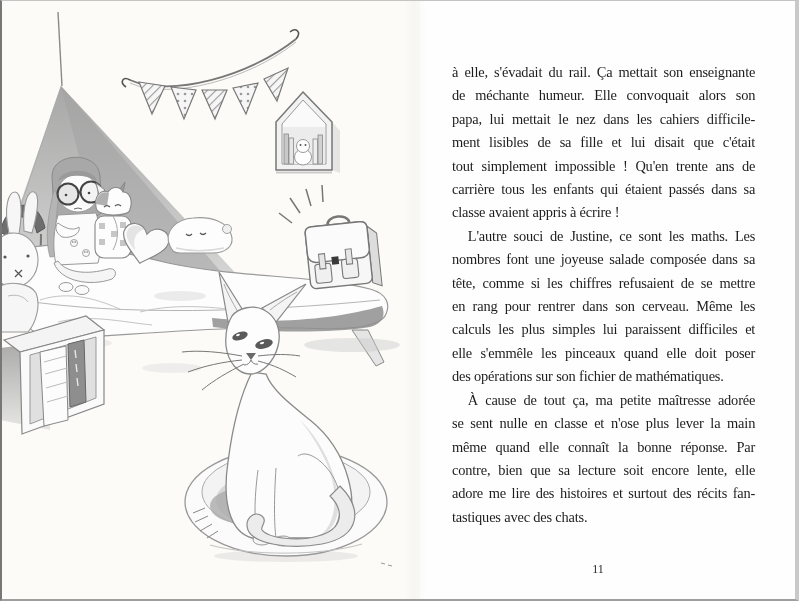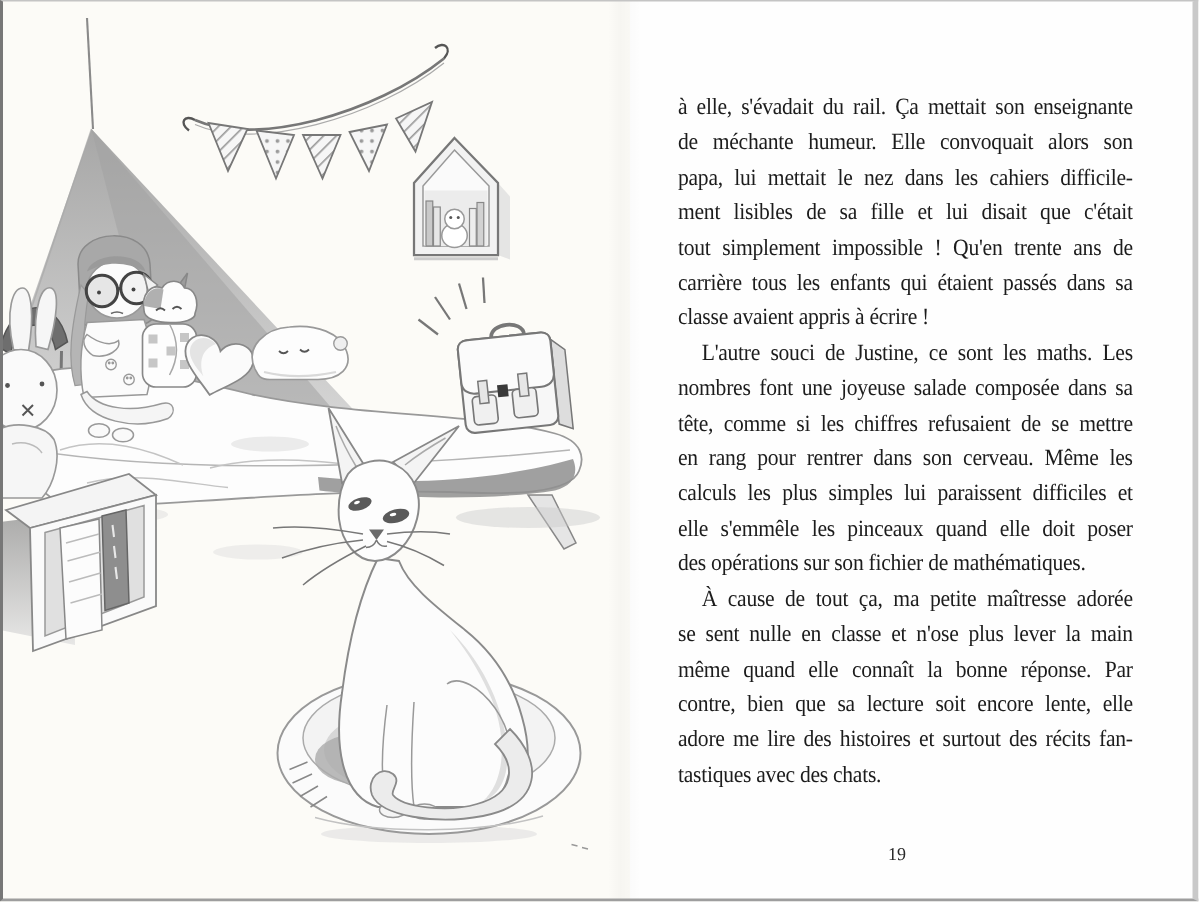--- a/index.html
+++ b/index.html
@@ -286,15 +286,15 @@
     <div class="line">elle s'emmêle les pinceaux quand elle doit poser</div>
     <div class="line last">des opérations sur son fichier de mathématiques.</div>
     <div class="line indent">À cause de tout ça, ma petite maîtresse adorée</div>
     <div class="line">se sent nulle en classe et n'ose plus lever la main</div>
     <div class="line">même quand elle connaît la bonne réponse. Par</div>
     <div class="line">contre, bien que sa lecture soit encore lente, elle</div>
     <div class="line">adore me lire des histoires et surtout des récits fan-</div>
     <div class="line last">tastiques avec des chats.</div>
   </div>
 
-<div class="page-number">19</div>
+<div class="page-number">11</div>
 
 <div class="frame"></div>
 
 </body></html>

